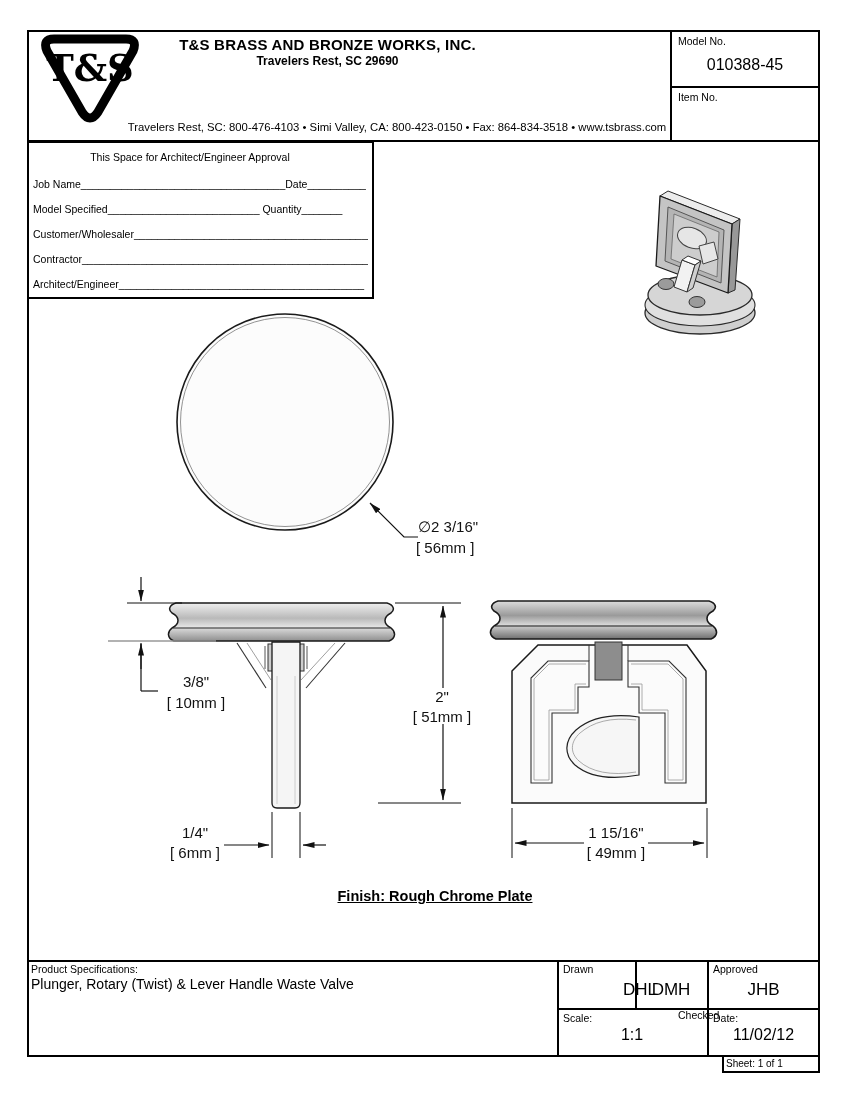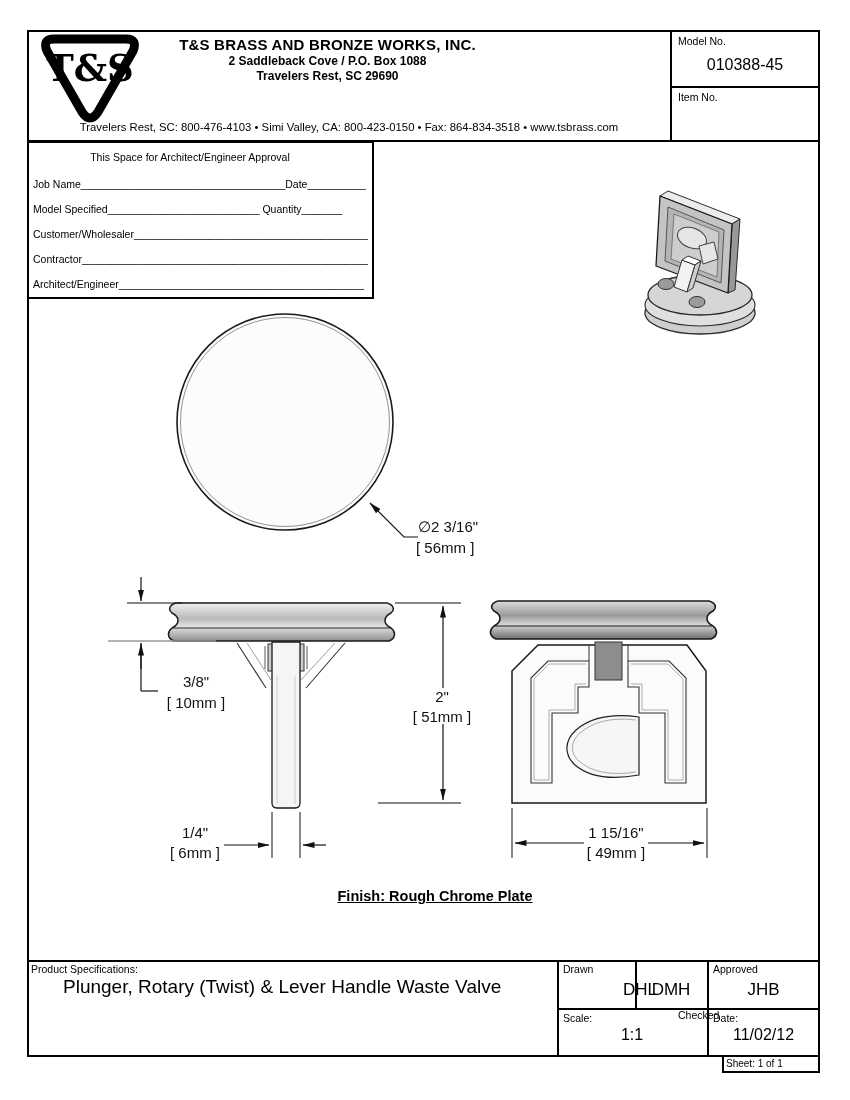--- a/index.html
+++ b/index.html
@@ -12,21 +12,21 @@
   .drawing-svg{position:absolute;left:0;top:0;width:850px;height:1100px;pointer-events:none;}
   .hdr-company{font-size:15px;font-weight:bold;letter-spacing:.2px;}
   .hdr-addr{font-size:12px;font-weight:bold;margin-top:1px;}
   .contact{font-size:11.3px;}
   .lbl-sm{font-size:10.5px;}
   .model-val{font-size:16px;font-weight:normal;}
   .appr-line{font-size:10.5px;width:335px;overflow:hidden;}
   .finish{font-size:14.5px;font-weight:bold;text-decoration:underline;}
   .tb-val{font-size:17px;}
   .tb-val2{font-size:16px;}
-  .prod-name{font-size:19px;margin-left:32px;}
+  .prod-name{font-size:14px;}
   .sheet{font-size:10px;}
   svg text{font-family:"Liberation Sans",sans-serif;fill:#111;}
 </style>
 </head>
 <body>
 
 <div class="page">
 
   <div class="abs" style="left:27px;top:30px;width:793px;height:1027px;border:2px solid #000;box-sizing:border-box;"></div>
 
@@ -34,24 +34,23 @@
   <div class="bline" style="left:670px;top:30px;width:2px;height:112px;"></div>
   <div class="bline" style="left:670px;top:86px;width:150px;height:2px;"></div>
 
   <svg class="abs" style="left:38px;top:32px;" width="104" height="92" viewBox="0 0 104 92">
     <path d="M16,7 H88 Q100,7 95,19 L60,80 Q52,92 44,80 L9,19 Q4,7 16,7 Z" fill="#fff" stroke="#000" stroke-width="9"></path>
     <text x="52" y="49" text-anchor="middle" style="font-family:'DejaVu Serif',serif;font-weight:bold;font-size:37px;fill:#000;">T&amp;S</text>
   </svg>
 
   <div class="abs ctr" style="left:130px;top:36px;width:395px;">
     <div class="hdr-company">T&amp;S BRASS AND BRONZE WORKS, INC.</div>
-    <div class="hdr-addr">2 Saddleback Cove / P.O. Box 1088</div>
     <div class="hdr-addr">Travelers Rest, SC  29690</div>
   </div>
-  <div class="txt contact ctr" style="left:30px;top:121px;width:638px;">Travelers Rest, SC: 800-476-4103 • Simi Valley, CA: 800-423-0150 • Fax: 864-834-3518 • www.tsbrass.com</div>
+  <div class="txt contact ctr" style="left:30px;top:121px;width:638px;padding-left:48px;">Travelers Rest, SC: 800-476-4103 • Simi Valley, CA: 800-423-0150 • Fax: 864-834-3518 • www.tsbrass.com</div>
 
   <div class="txt lbl-sm" style="left:678px;top:35px;">Model No.</div>
   <div class="txt model-val ctr" style="left:672px;top:56px;width:146px;">010388-45</div>
   <div class="txt lbl-sm" style="left:678px;top:91px;">Item No.</div>
 
   <div class="abs" style="left:27px;top:141px;width:347px;height:158px;border:2px solid #000;box-sizing:border-box;"></div>
   <div class="txt lbl-sm ctr" style="left:40px;top:151px;width:300px;">This Space for Architect/Engineer Approval</div>
   <div class="txt appr-line" style="left:33px;top:203px;">Model Specified__________________________ Quantity_______</div>
   <div class="txt appr-line" style="left:33px;top:178px;">Job Name___________________________________Date__________</div>
   <div class="txt appr-line" style="left:33px;top:228px;">Customer/Wholesaler_________________________________________</div>

